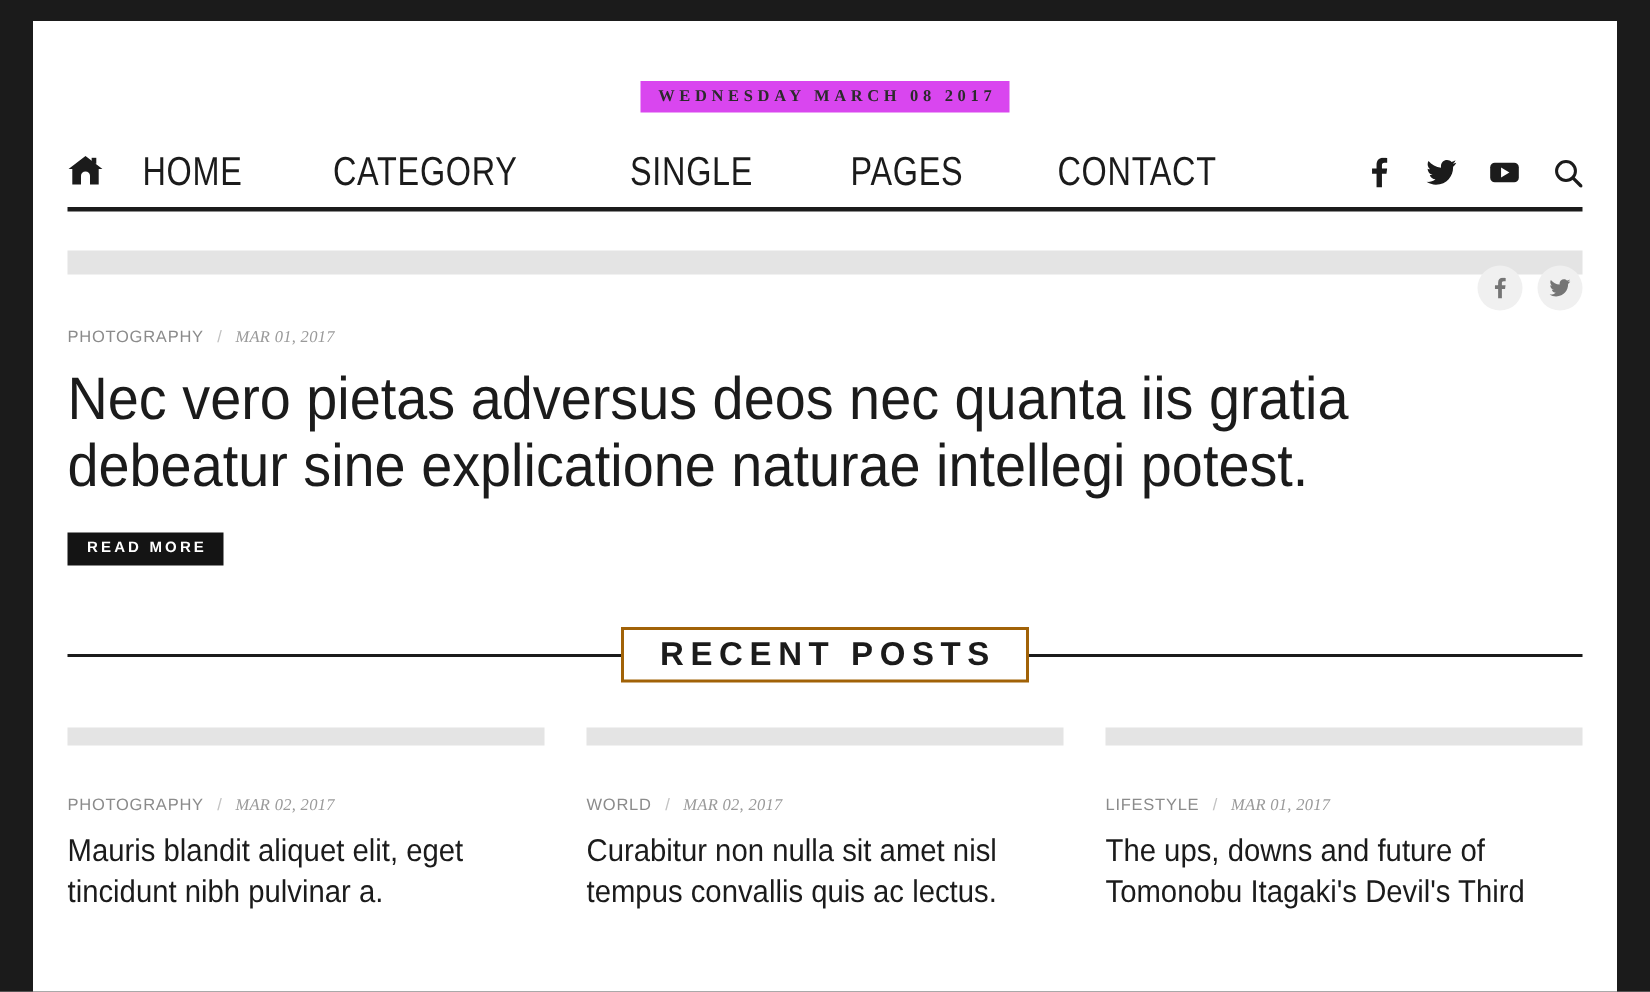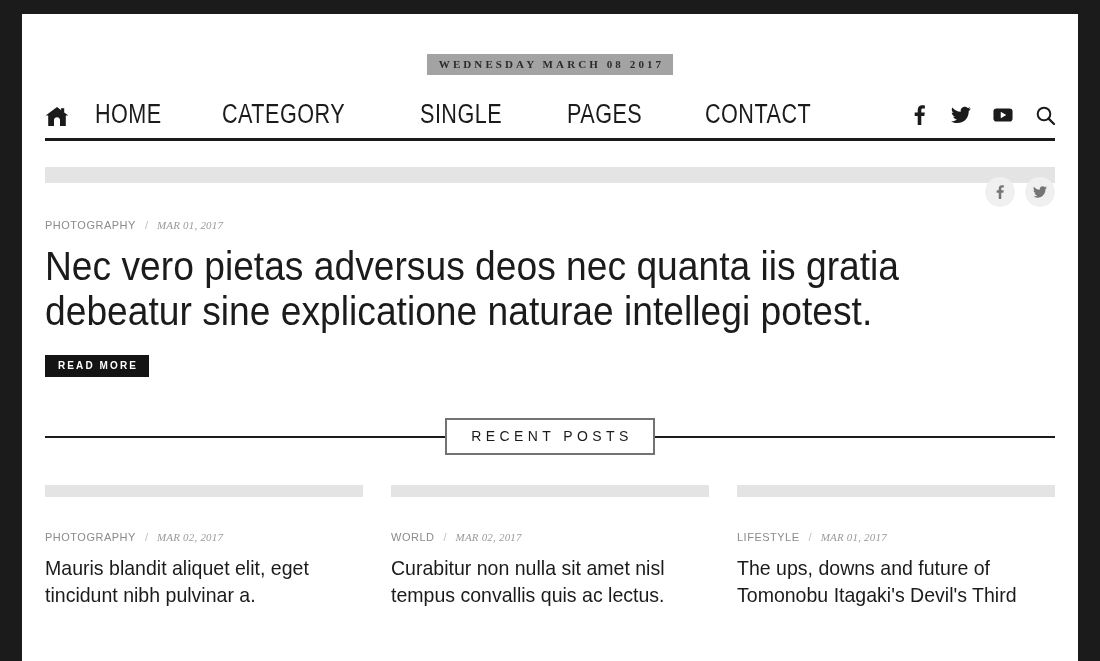--- a/index.html
+++ b/index.html
@@ -42,21 +42,21 @@
   }
 
   
   .datebar {
     padding-top: 40px;
     text-align: center;
   }
 
   .datebar-text {
     display: inline-block;
-    background: #a3a3a3;
+    background: #d946ef;
     color: #2b2b2b;
     font-family: "Liberation Serif", serif;
     font-size: 11px;
     font-weight: 700;
     letter-spacing: 3.1px;
     padding: 3px 9px 4px 12px;
     line-height: 14px;
   }
 
   
@@ -64,21 +64,21 @@
     margin-top: 24px;
     display: flex;
     align-items: flex-end;
     justify-content: space-between;
     border-bottom: 3px solid #1b1b1b;
     padding-bottom: 9px;
   }
 
   .nav-left {
     display: flex;
-    align-items: flex-end;
+    align-items: center;
   }
 
   .home-icon {
     display: inline-flex;
     align-items: center;
     margin-right: 26px;
     margin-bottom: 2px;
   }
 
   .nav-item {
@@ -231,25 +231,25 @@
     position: absolute;
     left: 0; right: 0;
     top: 50%;
     height: 2px;
     background: #1b1b1b;
   }
 
   .section-title {
     position: relative;
     background: #ffffff;
-    border: 2px solid #737373;
+    border: 2px solid #a16207;
     padding: 6px 20px 7px 24px;
     font-family: "Liberation Sans Narrow", "Liberation Sans", sans-serif;
-    font-size: 14px;
-    font-weight: 400;
+    font-size: 22px;
+    font-weight: 700;
     letter-spacing: 4.4px;
     text-transform: uppercase;
     color: #1b1b1b;
     line-height: 20px;
   }
 
   
   .grid {
     display: flex;
     gap: 28px;

